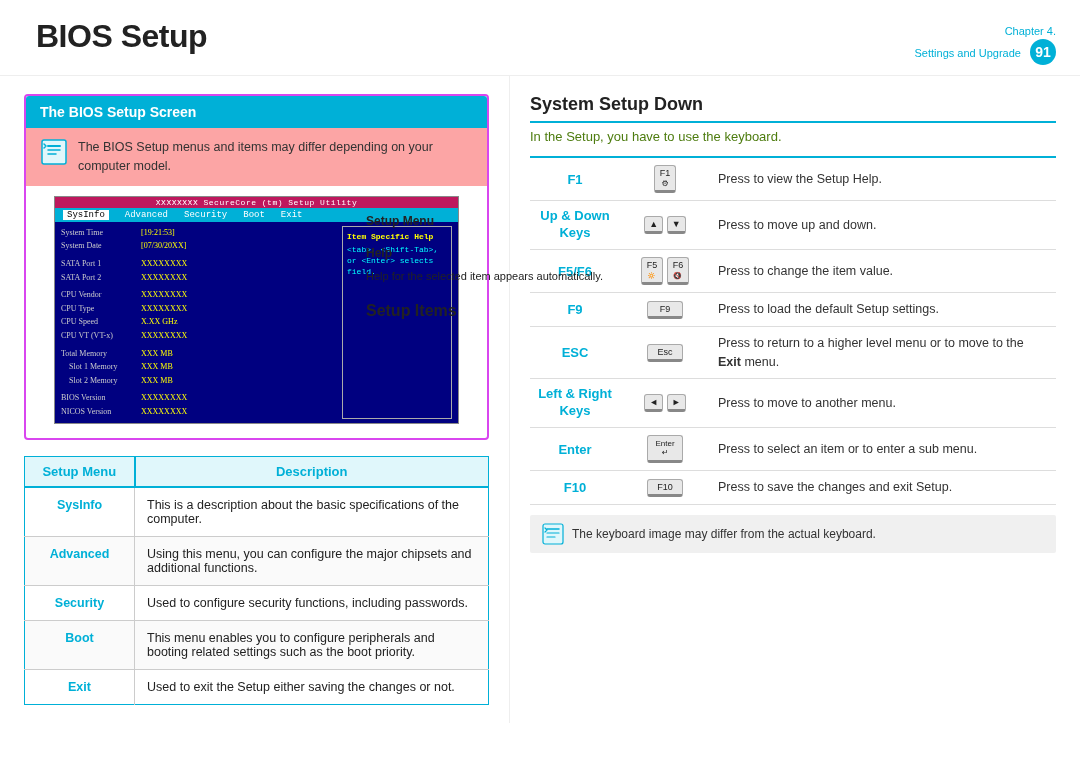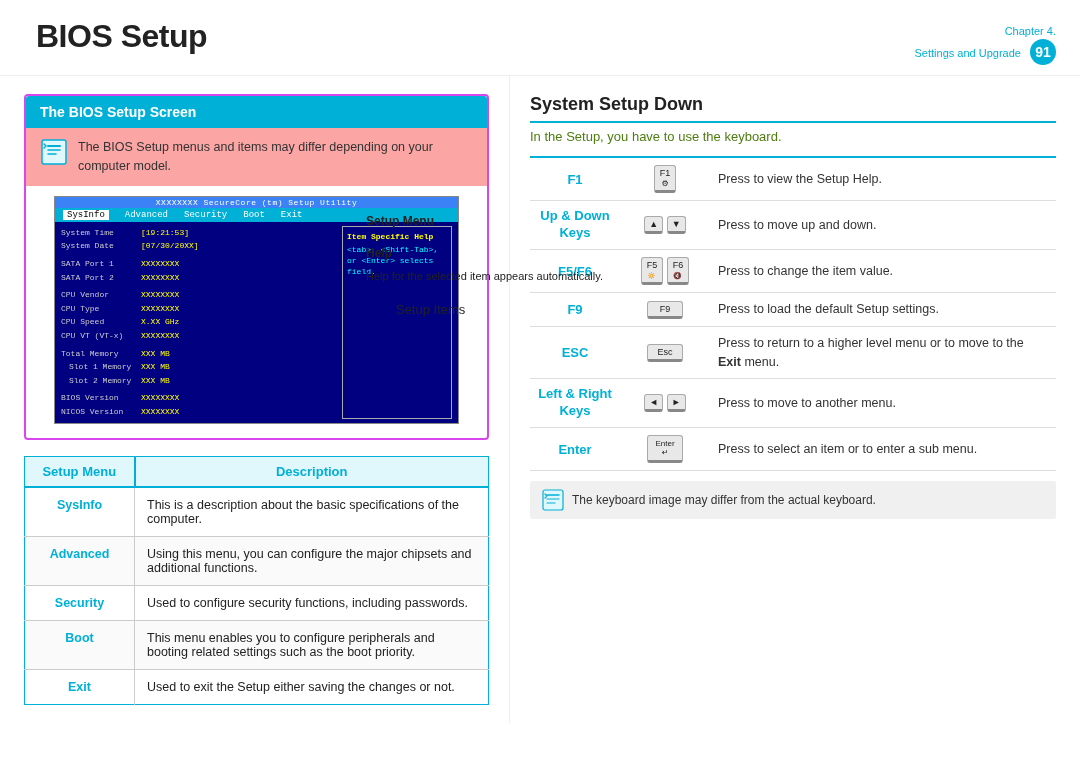--- a/index.html
+++ b/index.html
@@ -104,21 +104,21 @@
       border: 1px solid #888;
       background: #000080;
       color: #fff;
       font-family: 'Courier New', monospace;
       font-size: 9px;
       padding: 0;
       position: relative;
       margin: 0 14px 14px 14px;
     }
     .bios-title-bar {
-      background: #3b82f6;
+      background: #be185d;
       color: #fff;
       text-align: center;
       padding: 1px 0;
       font-size: 8px;
       letter-spacing: 0.5px;
     }
     .bios-menu-bar {
       background: #00b0d7;
       color: #fff;
       display: flex;
@@ -134,20 +134,21 @@
     .bios-body {
       display: flex;
       padding: 4px 6px;
       min-height: 120px;
     }
     .bios-left {
       flex: 1;
       font-size: 8px;
       line-height: 1.6;
       color: #fff;
+      font-family: Liberation Serif, serif;
     }
     .bios-right {
       width: 110px;
       background: #000080;
       border: 1px solid #aaa;
       padding: 4px;
       font-size: 8px;
       color: #0ff;
       line-height: 1.4;
     }
@@ -408,21 +409,21 @@
         <div style="position:absolute; right:-130px; top:18px; display:flex; flex-direction:column; gap:10px;">
           <div style="font-size:12px; font-weight:bold; color:#222;">
             <span>Setup Menu</span>
           </div>
           <div style="font-size:12px; font-weight:bold; color:#222; margin-top:8px;">
             <span>Help</span>
           </div>
           <div style="font-size:11px; color:#222; margin-top:0;">
             <span>Help for the selected item appears automatically.</span>
           </div>
-          <div style="font-size:13px; font-weight:normal; color:#222; margin-top:10px;margin-left:30px;">
+          <div style="font-size:16px; font-weight:bold; color:#222; margin-top:10px;">
             <span>Setup Items</span>
           </div>
         </div>
       </div>
 
     </div>
 
     <table class="setup-table">
       <thead>
         <tr>
@@ -491,20 +492,25 @@
           <tr>
             <td class="key-name" style="line-height: 1.3;">Left &amp; Right Keys</td>
             <td class="key-icon-cell"><span class="key-btn key-btn-arrow">◄</span> <span class="key-btn key-btn-arrow">►</span></td>
             <td class="key-desc">Press to move to another menu.</td>
           </tr>
           <tr>
             <td class="key-name">Enter</td>
             <td class="key-icon-cell"><span class="key-btn key-btn-wide" style="font-size:8px; padding: 3px 6px;">Enter<br>↵</span></td>
             <td class="key-desc">Press to select an item or to enter a sub menu.</td>
           </tr>
+          <tr>
+            <td class="key-name">F10</td>
+            <td class="key-icon-cell"><span class="key-btn key-btn-wide">F10</span></td>
+            <td class="key-desc">Press to save the changes and exit Setup.</td>
+          </tr>
         </tbody>
     </table>
 
     <div class="bottom-note">
       <svg class="note-icon-small" viewBox="0 0 22 22" fill="none">
         <rect x="1" y="1" width="20" height="20" rx="2" fill="#e0f7fb" stroke="#00b0d7" stroke-width="1.2"></rect>
         <path d="M5 6 L17 6" stroke="#00b0d7" stroke-width="1.5" stroke-linecap="round"></path>
         <path d="M5 10 L17 10" stroke="#00b0d7" stroke-width="1.2" stroke-linecap="round"></path>
         <path d="M5 14 L13 14" stroke="#00b0d7" stroke-width="1.2" stroke-linecap="round"></path>
         <path d="M3 5 L5 7 L3 9" stroke="#00b0d7" stroke-width="1.2" fill="none" stroke-linecap="round" stroke-linejoin="round"></path>

